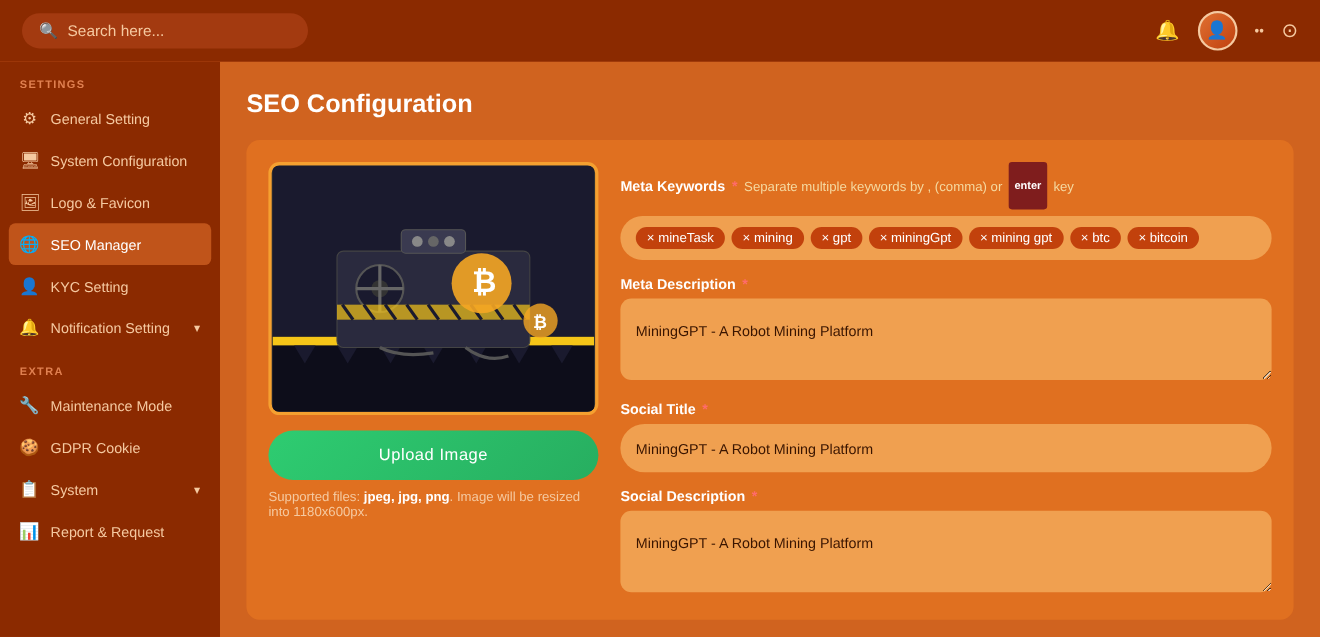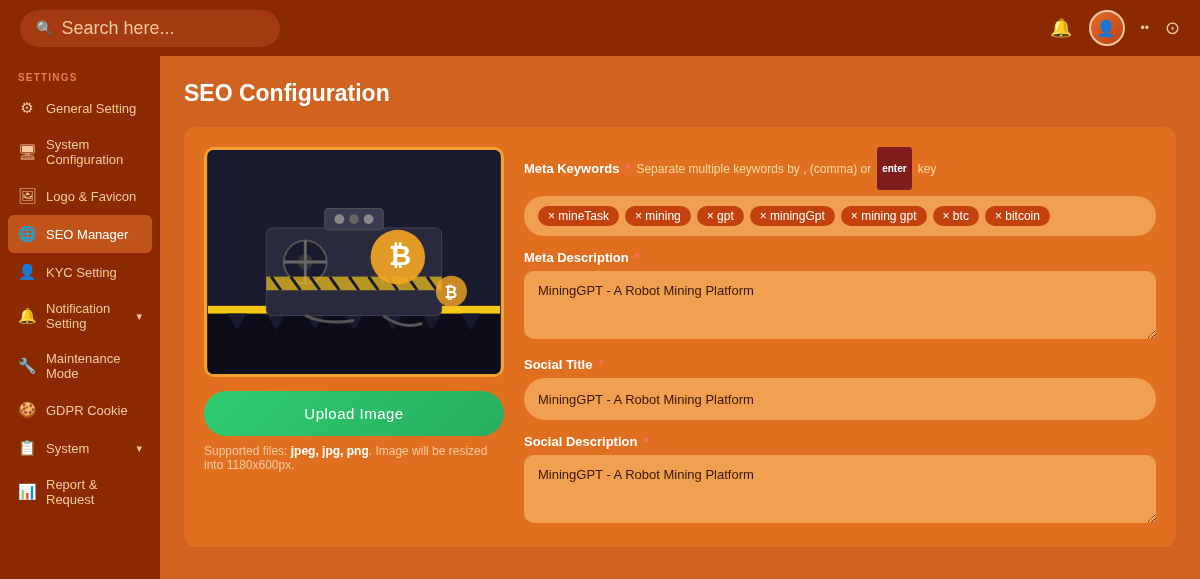--- a/index.html
+++ b/index.html
@@ -30,21 +30,21 @@
       border-radius: 25px;
       padding: 8px 16px;
       width: 260px;
       gap: 8px;
     }
     .search-bar input {
       background: transparent;
       border: none;
       outline: none;
       color: #f5c9a0;
-      font-size: 18px;
+      font-size: 14px;
       width: 100%;
     }
     .search-bar input::placeholder { color: #f5c9a0; }
     .search-icon { color: #f5c9a0; font-size: 14px; }
 
     .header-right {
       display: flex;
       align-items: center;
       gap: 16px;
     }
@@ -69,21 +69,21 @@
 
     
     .main {
       display: flex;
       flex: 1;
       overflow: hidden;
     }
 
     
     .sidebar {
-      width: 160px;
+      width: 200px;
       background: #8b2a00;
       flex-shrink: 0;
       overflow-y: auto;
       padding-bottom: 12px;
     }
     .sidebar-section-label {
       color: #e08050;
       font-size: 10px;
       font-weight: 700;
       letter-spacing: 1.2px;
@@ -225,21 +225,21 @@
       display: flex;
       align-items: center;
       gap: 4px;
     }
 
     .text-input, .textarea-input {
       width: 100%;
       background: #f0a050;
       border: none;
       border-radius: 10px;
-      padding: 12px 14px;
+      padding: 22px 14px;
       color: #3a1500;
       font-size: 13px;
       outline: none;
       font-family: inherit;
     }
     .text-input { height: 42px; border-radius: 25px; }
     .textarea-input {
       resize: vertical;
       min-height: 68px;
       border-radius: 10px;
@@ -299,20 +299,21 @@
     <div class="sidebar-item">
       <span class="icon">👤</span>
       <span>KYC Setting</span>
     </div>
     <div class="sidebar-item">
       <span class="icon">🔔</span>
       <span>Notification Setting</span>
       <span class="chevron">▾</span>
     </div>
 
+    <div class="sidebar-section-label">EXTRA</div>
 
     <div class="sidebar-item">
       <span class="icon">🔧</span>
       <span>Maintenance Mode</span>
     </div>
     <div class="sidebar-item">
       <span class="icon">🍪</span>
       <span>GDPR Cookie</span>
     </div>
     <div class="sidebar-item">

